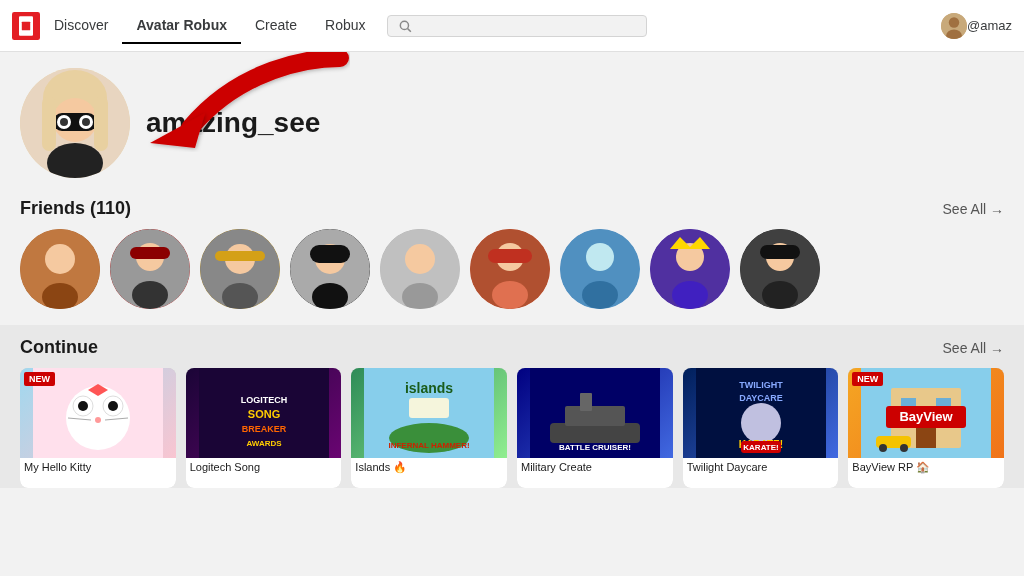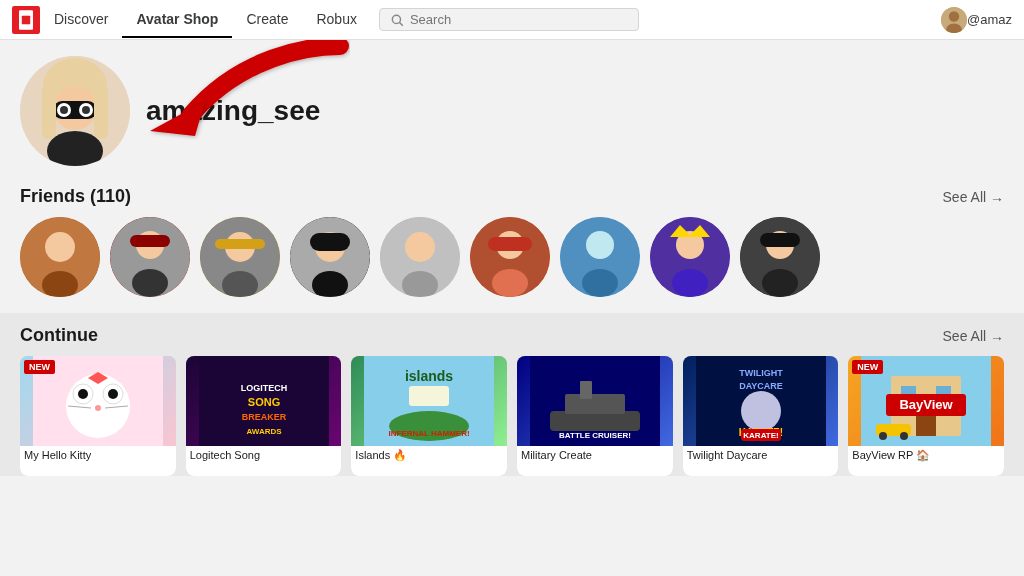--- a/index.html
+++ b/index.html
@@ -7,21 +7,21 @@
       font-family: -apple-system, BlinkMacSystemFont, 'Segoe UI', sans-serif;
       background: #f2f2f2;
       width: 1024px;
       height: 576px;
       overflow: hidden;
     }
 
     
     .navbar {
       background: #ffffff;
-      height: 40px;
+      height: 52px;
       display: flex;
       align-items: center;
       padding: 0 12px;
       gap: 0;
       border-bottom: 1px solid #e0e0e0;
       position: relative;
       z-index: 10;
     }
     .nav-item {
       padding: 0 14px;
@@ -253,35 +253,34 @@
   <svg class="roblox-logo" viewBox="0 0 100 100" fill="none" xmlns="http://www.w3.org/2000/svg">
     <rect width="100" height="100" rx="8" fill="#e31e24"></rect>
     <rect x="25" y="15" width="50" height="70" rx="4" fill="white"></rect>
     <rect x="35" y="35" width="30" height="30" rx="2" fill="#e31e24"></rect>
   </svg>
 
   <div class="nav-item">
     <span>Discover</span>
   </div>
   <div class="nav-item active">
-    <span>Avatar Shop</span>
+    <span>Avatar Robux</span>
   </div>
   <div class="nav-item">
     <span>Create</span>
   </div>
   <div class="nav-item">
     <span>Robux</span>
   </div>
 
   <div class="nav-search">
     <svg class="search-icon-svg" viewBox="0 0 24 24" fill="none" stroke="#888" stroke-width="2.5">
       <circle cx="11" cy="11" r="7"></circle>
       <line x1="16.5" y1="16.5" x2="22" y2="22"></line>
     </svg>
-    <input type="text" placeholder="Search" style="">
   </div>
 
   <div class="nav-spacer"></div>
 
   <div class="nav-user">
     <div class="nav-avatar-small">
       <svg viewBox="0 0 30 30" width="26" height="26">
         <circle cx="15" cy="15" r="15" fill="#c8a97a"></circle>
         <circle cx="15" cy="11" r="6" fill="#a07040"></circle>
         <ellipse cx="15" cy="26" rx="9" ry="7" fill="#a07040"></ellipse>

